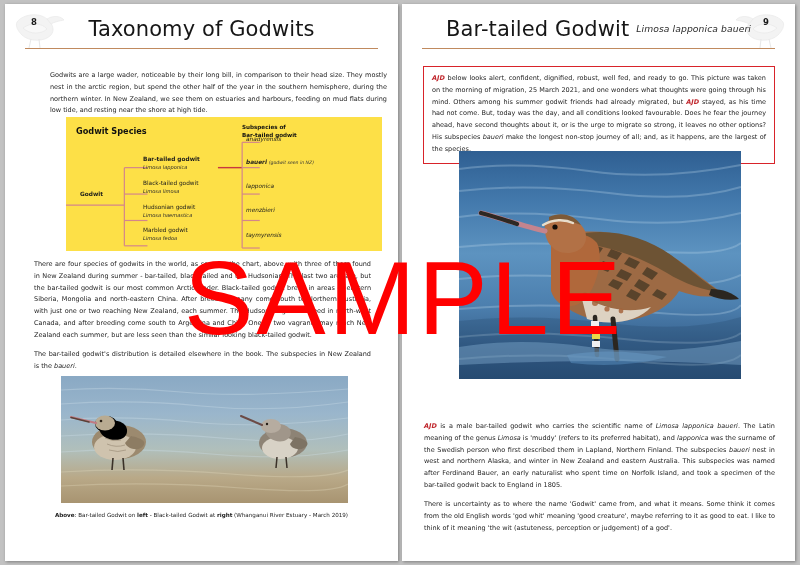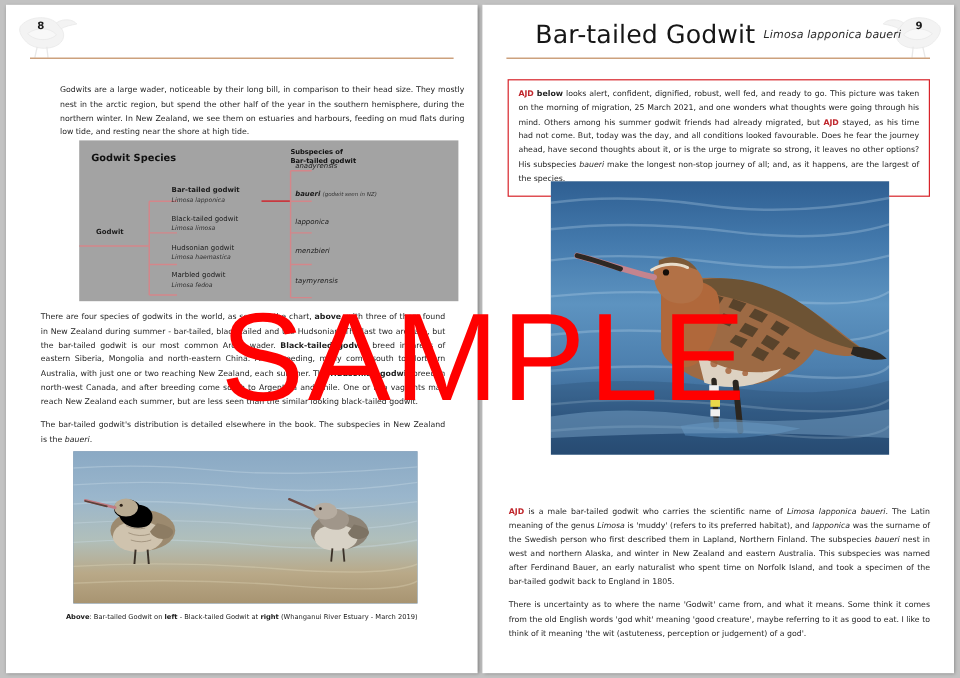--- a/index.html
+++ b/index.html
@@ -60,29 +60,29 @@
   }
   .subtitle i { font-style: italic; }
 
   
   .body-text {
     position: absolute;
     font-size: 6.5px; line-height: 1.82;
     color: #1e1e1e; text-align: justify;
   }
   .body-text p + p { margin-top: 7px; }
-  .body-text b { font-weight: bold; }
+  .body-text b { font-weight: normal; }
   .body-text i { font-style: italic; }
-  .ajd { color: #c0272d; font-weight: bold; }
+  .ajd { color: #c0272d; font-weight: bold; font-style: italic; }
 
   
   #diagram {
     position: absolute;
     left: 61px; top: 113px; width: 316px; height: 134px;
-    background: #a3a3a3;
+    background: #fde047;
   }
   .diag-title {
     position: absolute; left: 10px; top: 9px;
     font-size: 8.2px; font-weight: bold; color: #101010;
   }
   .diag-sub-head {
     position: absolute; left: 176px; top: 6px;
     font-size: 5.6px; font-weight: bold; color: #101010; line-height: 1.45;
   }
   .diag-node {
@@ -138,20 +138,23 @@
         <g fill="#e8e8e8" stroke="#cfcfcf" stroke-width=".6">
           <path d="M8 14 C14 6, 30 4, 38 11 C44 16, 46 22, 42 27 C36 34, 20 34, 13 27 C9 23, 6 18, 8 14 Z"></path>
           <path d="M38 11 C44 7, 52 8, 55 12 C50 13, 45 14, 42 16 Z"></path>
           <path d="M22 31 L20 40 M30 31 L31 40" stroke="#d2d2d2" stroke-width="1.1" fill="none"></path>
           <path d="M14 20 C22 14, 33 15, 38 21 C33 26, 21 27, 14 20 Z" fill="#f3f3f3"></path>
         </g>
       </svg>
       <span class="pagenum">8</span>
     </div>
 
+    <div class="title-row">
+      <h1>Taxonomy of Godwits</h1>
+    </div>
     <div class="rule"></div>
 
     <div class="body-text" style="left:29px; top:66px; width:337px;margin-left:16px;">
       <p>Godwits are a large wader, noticeable by their long bill, in comparison to their head size. They mostly nest in the arctic region, but spend the other half of the year in the southern hemisphere, during the northern winter. In New Zealand, we see them on estuaries and harbours, feeding on mud flats during low tide, and resting near the shore at high tide.</p>
     </div>
 
     <div id="diagram">
       <svg viewBox="0 0 287 134" preserveAspectRatio="none">
         <g stroke="#d4868a" stroke-width="1.1" fill="none">
 

